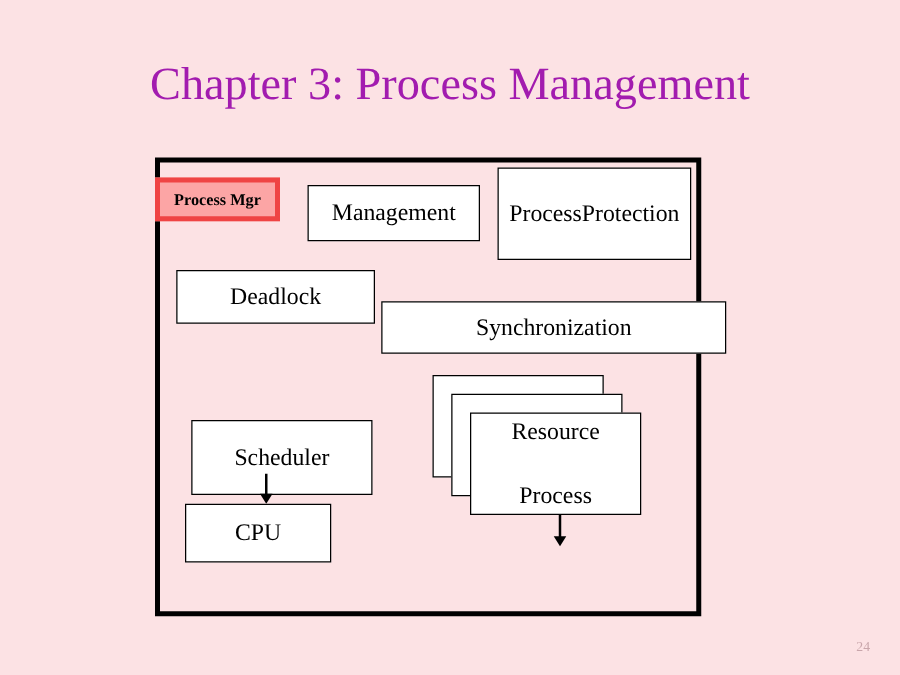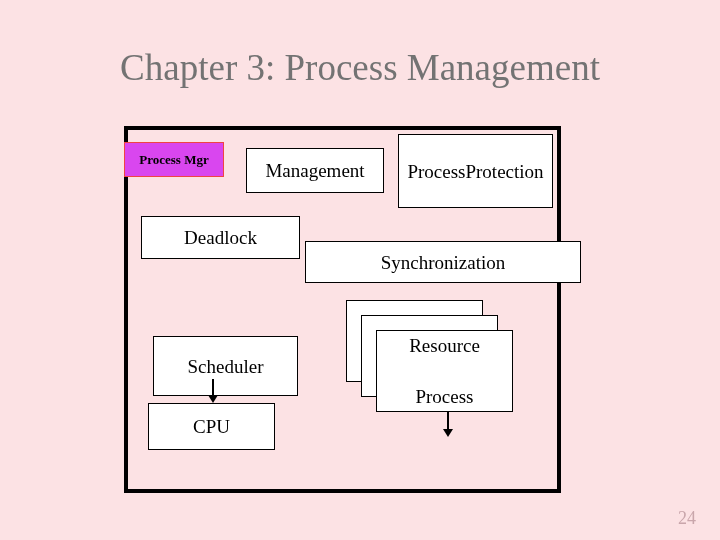--- a/index.html
+++ b/index.html
@@ -26,21 +26,21 @@
   
   .slide-title {
     position: absolute;
     left: 0;
     top: 46px;
     width: 720px;
     text-align: center;
     font-family: "Liberation Serif", "DejaVu Serif", serif;
     font-size: 37px;
     line-height: 44px;
-    color: #737373;
+    color: #a21caf;
     letter-spacing: 0px;
     white-space: nowrap;
   }
 
   
   .diagram-frame {
     position: absolute;
     left: 124px;
     top: 126px;
     width: 437px;
@@ -60,22 +60,22 @@
     align-items: center;
     justify-content: center;
     text-align: center;
     color: #000000;
     font-family: "Liberation Serif", "DejaVu Serif", serif;
     font-size: 19px;
     line-height: 23px;
   }
 
   .box.green {
-    background: #d946ef;
-    border: 1px solid #ef4444;
+    background: #fca5a5;
+    border: 4px solid #ef4444;
     font-family: "Liberation Serif", "DejaVu Serif", serif;
     font-weight: bold;
     font-size: 13px;
     line-height: 15px;
     align-items: center;
   }
 
   .box.stack-back {
     background: #ffffff;
     z-index: 1;
@@ -94,21 +94,21 @@
   #box-protection       { left: 246px; top: 148px;  width: 138px; height: 45px; }
   #box-process-desc     { left: 398px; top: 134px;  width: 155px; height: 74px; flex-direction: row; }
   #box-deadlock         { left: 141px; top: 216px;  width: 159px; height: 43px; }
   #box-synchronization  { left: 305px; top: 241px;  width: 276px; height: 42px; }
 
   #box-rm-back          { left: 346px; top: 300px;  width: 137px; height: 82px; }
   #box-rm-mid           { left: 361px; top: 315px;  width: 137px; height: 82px; }
   #box-rm-front         { left: 376px; top: 330px;  width: 137px; height: 82px; flex-direction: column; gap: 28px; }
 
   #box-scheduler        { left: 141px; top: 336px;  width: 145px; height: 60px; margin-left: 12px; }
-  #box-cpu              { left: 148px; top: 403px;  width: 127px; height: 47px; }
+  #box-cpu              { left: 148px; top: 403px;  width: 117px; height: 47px; }
   #box-other-hw         { left: 385px; top: 438px;  width: 127px; height: 43px; }
 
   
   .arrow-line {
     position: absolute;
     background: #000000;
     width: 2px;
     z-index: 0;
   }
   .arrow-head {
@@ -125,21 +125,21 @@
 
   #arrow-rm-hw-line     { left: 447px; top: 412px; height: 18px; }
   #arrow-rm-hw-head     { left: 443px; top: 429px; }
 
   
   .page-number {
     position: absolute;
     right: 24px;
     bottom: 14px;
     font-family: "Liberation Serif", "DejaVu Serif", serif;
-    font-size: 18px;
+    font-size: 11px;
     line-height: 15px;
     color: #c9a6ab;
   }
 
   .line {
     display: block;
   }
 </style>
 </head>
 <body>

